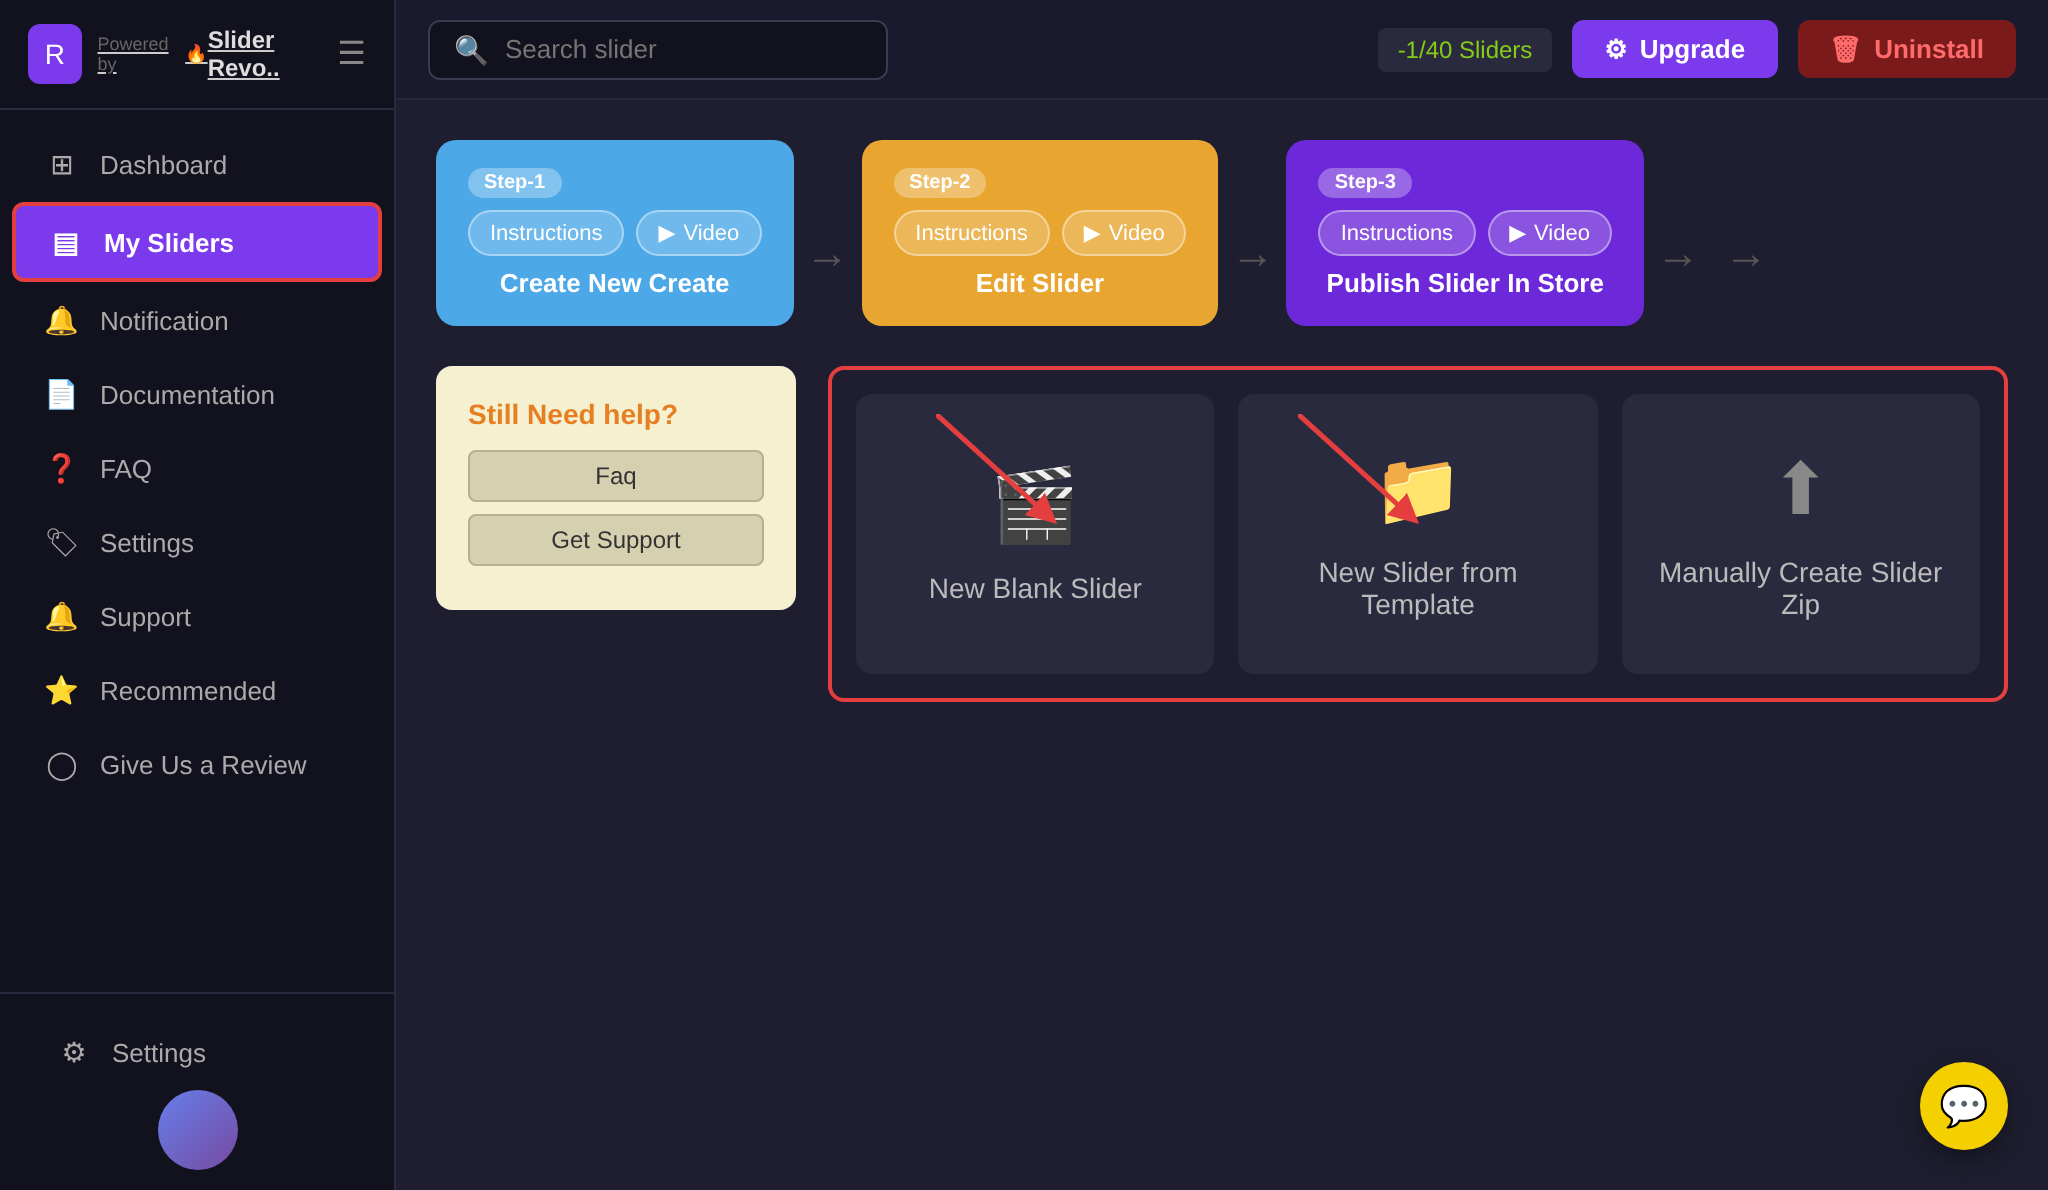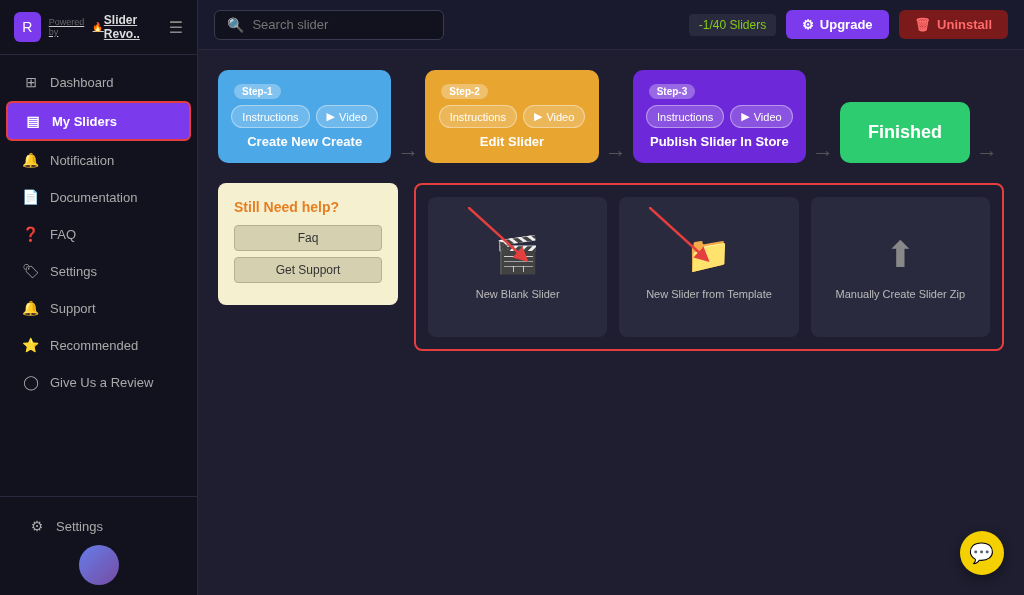--- a/index.html
+++ b/index.html
@@ -192,21 +192,21 @@
     .content {
       flex: 1;
       padding: 20px 20px;
       overflow-y: auto;
       background: #1e1e30;
     }
 
     
     .steps-flow {
       display: flex;
-      align-items: flex-end;
+      align-items: center;
       gap: 0;
       margin-bottom: 20px;
     }
     .step-card {
       border-radius: 10px;
       padding: 14px 16px;
       min-width: 160px;
       display: flex;
       flex-direction: column;
       align-items: center;
@@ -321,21 +321,21 @@
       gap: 12px;
       cursor: pointer;
       min-height: 140px;
       position: relative;
     }
     .option-icon {
       font-size: 36px;
       color: #888;
     }
     .option-label {
-      font-size: 11px;
+      font-size: 14px;
       color: #bbb;
       text-align: center;
     }
 
     .chat-bubble {
       position: fixed;
       bottom: 20px;
       right: 20px;
       width: 44px;
       height: 44px;
@@ -495,23 +495,20 @@
           <button class="step-btn">
             <span>▶</span>
             <span>Video</span>
           </button>
         </div>
         <span class="step-title">Publish Slider In Store</span>
       </div>
 
       <span class="step-arrow">→</span>
 
-      <div class="finished-card">
-        <span>Finished</span>
-      </div>
 
       <span class="step-arrow">→</span>
     </div>
 
     <div class="bottom-section">
 
       <div class="help-box">
         <div class="help-title">Still Need help?</div>
         <button class="help-btn">Faq</button>
         <button class="help-btn">Get Support</button>

